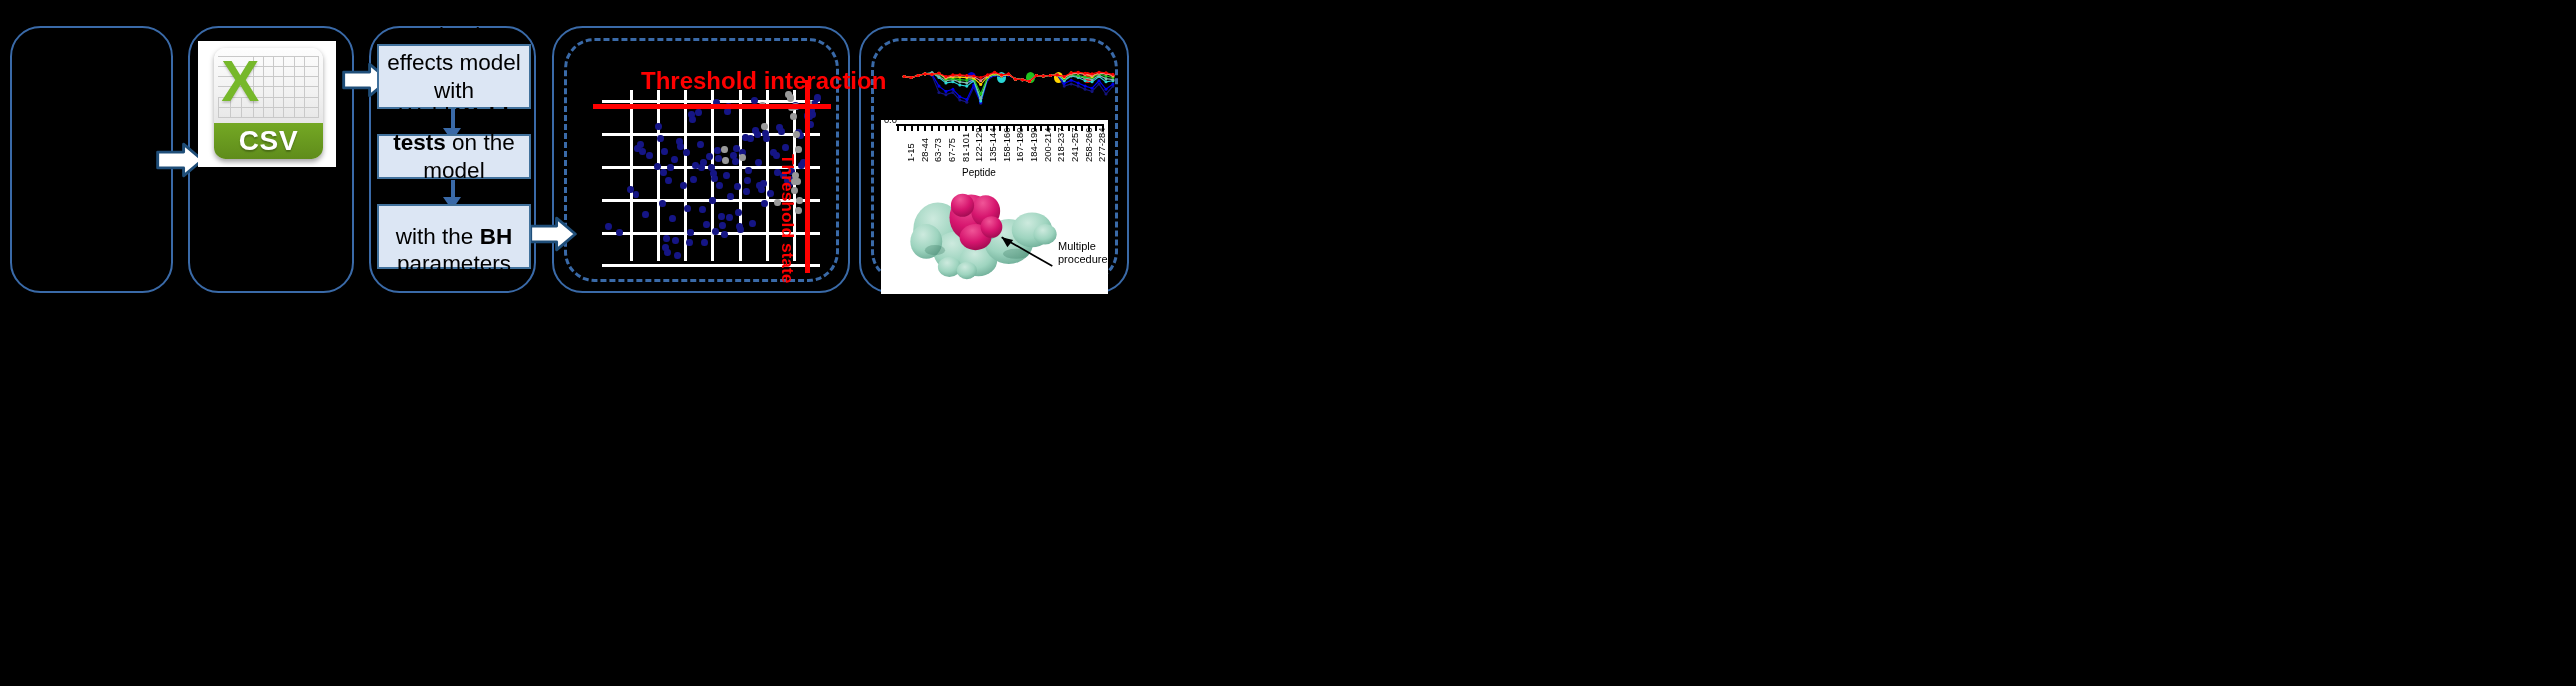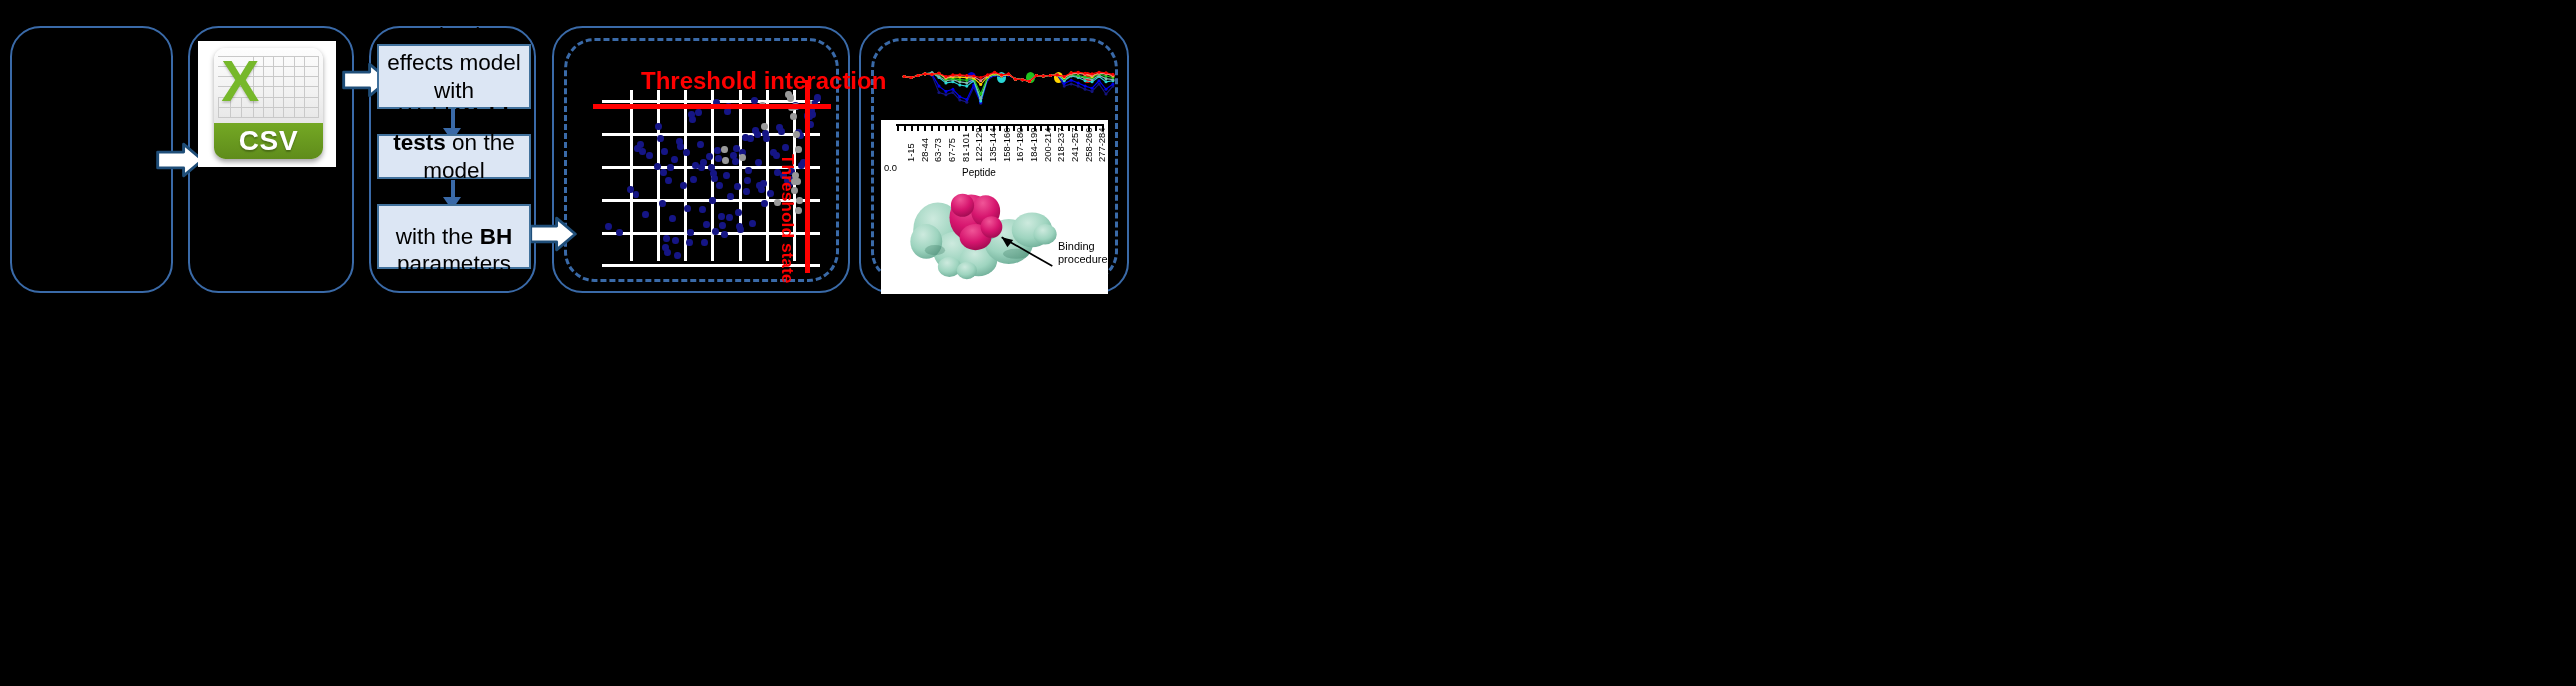--- a/index.html
+++ b/index.html
@@ -54,21 +54,21 @@
   .thrstate{position:absolute;color:#ff0000;font-size:17.4px;font-weight:bold;
             white-space:nowrap;transform-origin:0 0;transform:rotate(90deg);}
 
   
   .figpanel{position:absolute;background:#fff;overflow:hidden;}
   .legdot{position:absolute;border-radius:50%;}
   .lchart{position:absolute;}
   .xlab{position:absolute;font-size:15.3px;color:#000;white-space:nowrap;
         transform-origin:0 0;transform:rotate(-90deg);}
   .axtitle{position:absolute;font-size:19px;color:#000;}
-  .ytick{position:absolute;font-size:16.7px;color:#000;margin-top:48px;}
+  .ytick{position:absolute;font-size:16.7px;color:#000;}
   .protein{position:absolute;}
   .bindlabel{position:absolute;font-size:18px;color:#000;line-height:1.18;}
   .axisline{position:absolute;background:#000;}
   .tick{position:absolute;background:#000;width:1.5px;}
 </style>
 </head>
 <body>
 
 <div class="panel" style="left:10.2px;top:26px;width:163px;height:267px;"></div>
 
@@ -400,21 +400,21 @@
     </g>
     <g opacity="0.28" fill="#2d6e57">
       <ellipse cx="48" cy="90" rx="14" ry="7"></ellipse>
       <ellipse cx="160" cy="95" rx="18" ry="7"></ellipse>
     </g>
     <line x1="210" y1="112" x2="140" y2="72" stroke="#000" stroke-width="2.4"></line>
     <polygon points="140,72 156,76 148,86" fill="#000"></polygon>
   </svg>
 
   <div class="bindlabel" style="left:177px;top:120px;font-size:11px;">
-    <div>Binding</div>
+    <div>Multiple</div>
     <div>procedure</div>
   </div>
 </div>
 
 <div id="legendDots">
     <div class="legdot" style="left: 967px; top: 72px; width: 9.4px; height: 11px; background: rgb(0, 0, 204);"></div>
     <div class="legdot" style="left: 997px; top: 72px; width: 9.4px; height: 11px; background: rgb(42, 214, 214);"></div>
     <div class="legdot" style="left: 1026px; top: 72px; width: 9.4px; height: 11px; background: rgb(31, 196, 31);"></div>
     <div class="legdot" style="left: 1054px; top: 72px; width: 9.4px; height: 11px; background: rgb(255, 212, 0);"></div>
     <div class="legdot" style="left: 1083px; top: 72px; width: 9.4px; height: 11px; background: rgb(255, 0, 0);"></div>

